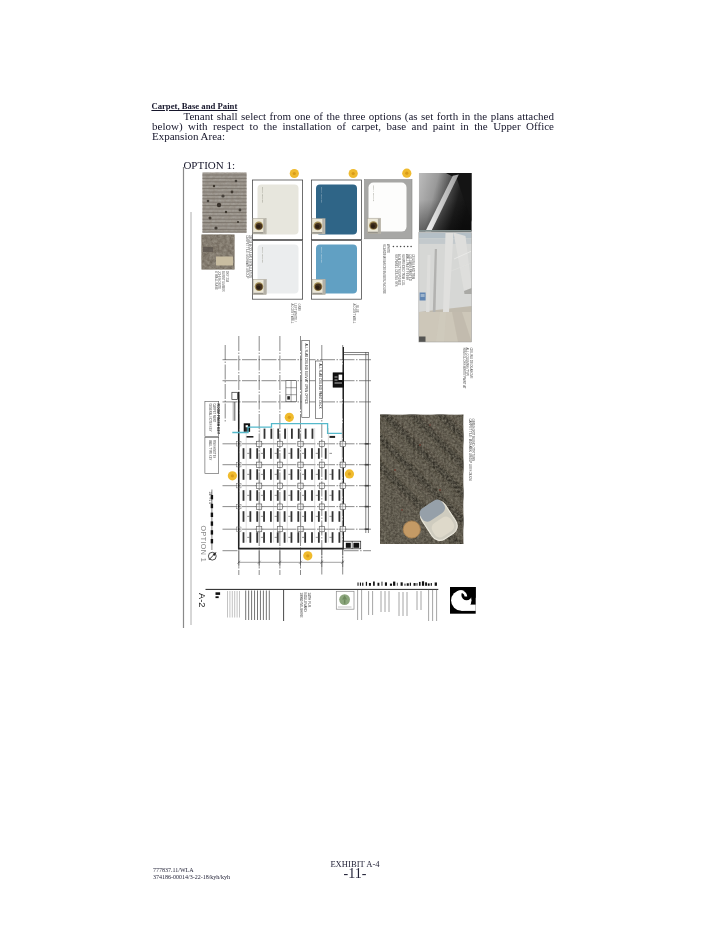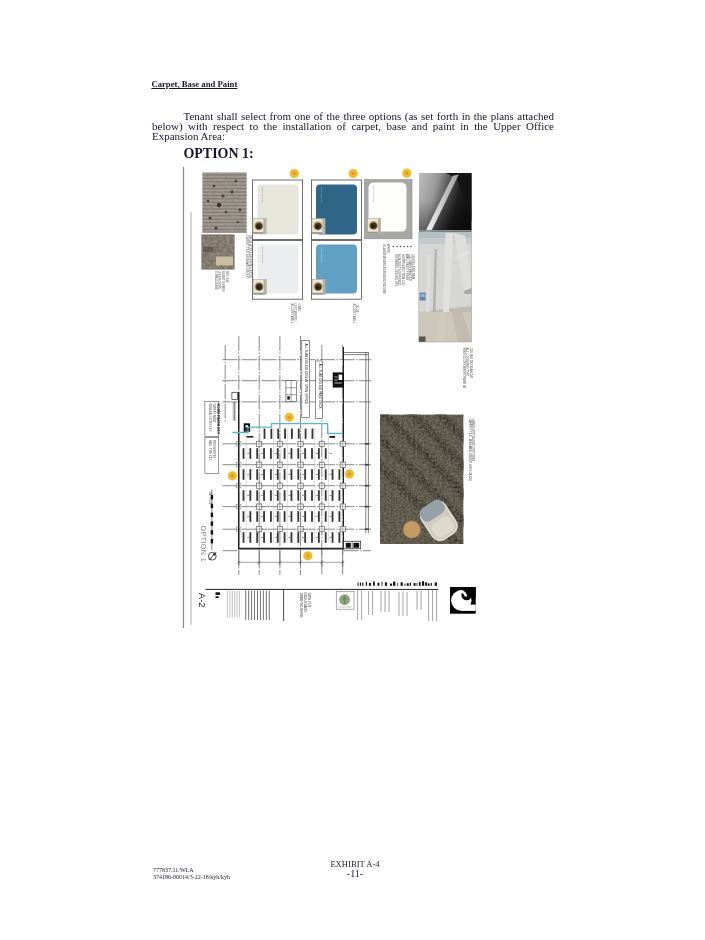--- a/index.html
+++ b/index.html
@@ -3,25 +3,25 @@
 <meta charset="utf-8">
 <style>
   html,body{margin:0;padding:0}
   body{width:705px;height:940px;background:#ffffff;position:relative;overflow:hidden;
        font-family:"Liberation Serif",serif;color:#16162b}
   .abs{position:absolute}
 </style>
 </head>
 <body>
 
-<div class="abs" style="left:151.4px;top:79px;font-size:8.7px;font-weight:bold;text-decoration:underline;">Carpet, Base and Paint</div>
+<div class="abs" style="left:151.4px;top:101px;font-size:8.7px;font-weight:bold;text-decoration:underline;">Carpet, Base and Paint</div>
 
 <div class="abs" style="left:152px;top:110.5px;width:402px;font-size:11px;line-height:10px;text-align:justify;text-indent:31.5px;">Tenant shall select from one of the three options (as set forth in the plans attached below) with respect to the installation of carpet, base and paint in the Upper Office Expansion Area:</div>
 
-<div class="abs" style="left:183.4px;top:146px;font-size:14px;font-weight:bold;">OPTION 1:</div>
+<div class="abs" style="left:183.4px;top:159px;font-size:11px;font-weight:normal;">OPTION 1:</div>
 
 <svg class="abs" style="left:0;top:0" width="705" height="940" viewBox="0 0 705 940">
   <defs>
 
     <linearGradient id="ph1g" x1="0" y1="0" x2="1" y2="0.3">
       <stop offset="0" stop-color="#bdbdbd"></stop>
         <stop offset="0.35" stop-color="#999999"></stop>
       <stop offset="0.6" stop-color="#4a4a4a"></stop>
         <stop offset="0.8" stop-color="#1d1d1d"></stop>
       <stop offset="1" stop-color="#121212"></stop>
@@ -782,13 +782,13 @@
     <circle cx="461.3" cy="600.5" r="10.2" fill="#fff"></circle>
     <circle cx="466.6" cy="595" r="5.2" fill="#000"></circle>
     <polygon points="466.5,587 475.7,587 475.7,598 469.8,594.8 465,589.5" fill="#000"></polygon>
     <path d="M457.8,592.5 A5.2,5.2 0 0 1 465.9,596.5" stroke="#fff" stroke-width="2.6" fill="none"></path>
     <rect x="461.3" y="604.6" width="14.4" height="6.3" fill="#fff"></rect>
   </g>
 </svg>
 
 <div class="abs" style="left:153px;top:866.5px;font-size:6px;line-height:7px;color:#232338;">777837.11/WLA<br>374186-00014/3-22-18/kyh/kyh</div>
 
-<div class="abs" style="left:255px;top:859.5px;width:200px;text-align:center;font-size:8.6px;line-height:9.3px;color:#232338;">EXHIBIT A-4<br><span style="font-size:10px;margin-top:20px;">-11-</span></div>
+<div class="abs" style="left:255px;top:859.5px;width:200px;text-align:center;font-size:8.6px;line-height:9.3px;color:#232338;">EXHIBIT A-4<br><span style="font-size:14px;margin-top:20px;">-11-</span></div>
 
 </body></html>

